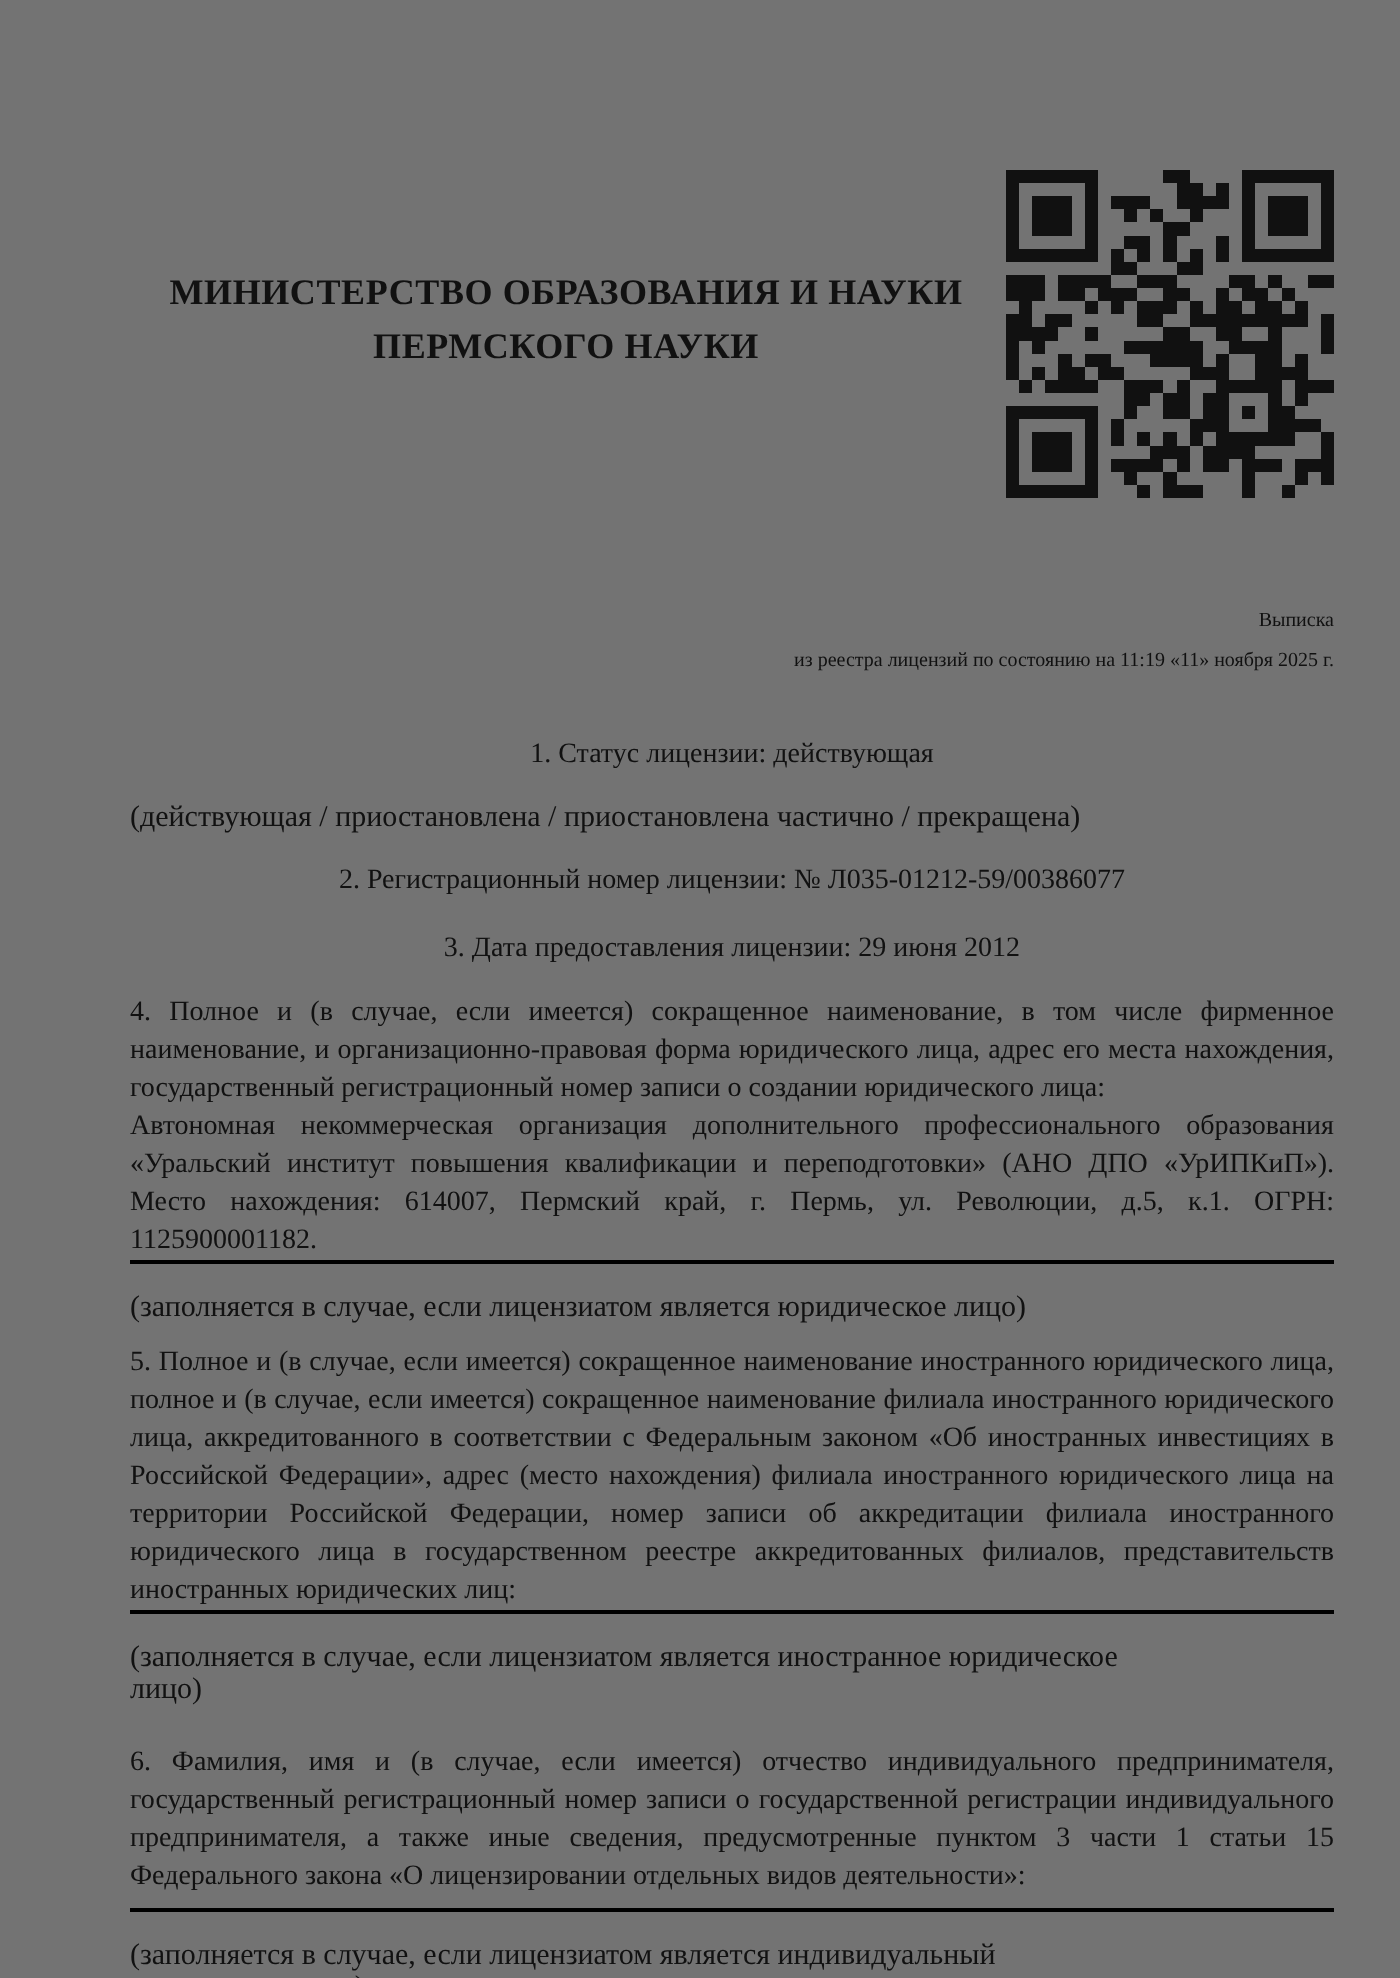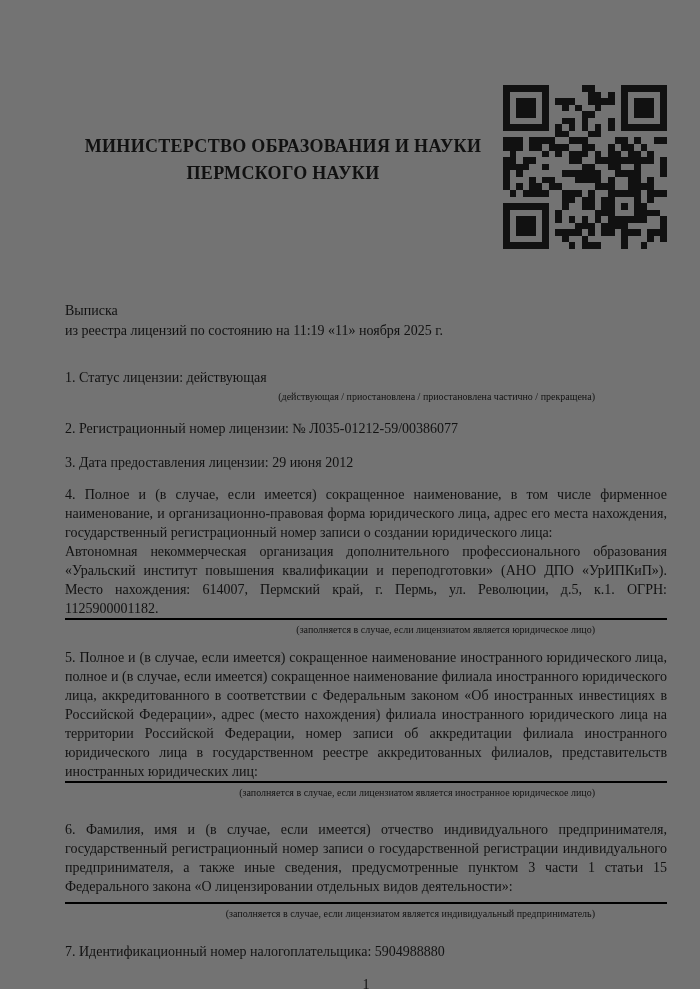--- a/index.html
+++ b/index.html
@@ -44,37 +44,37 @@
     width: 164px;
     height: 164px;
     margin-left: auto;
   }
   .qr svg { display: block; }
   .qr svg rect { fill: #111111; shape-rendering: crispEdges; }
 
   
   .doc-title {
     margin-top: 52px;
-    text-align: left;
-    font-size: 14px;
+    text-align: right;
+    font-size: 10px;
     line-height: 20px;
   }
 
   
   .sec { font-size: 14px; line-height: 19px; }
-  .sec .line { margin: 0; }
+  .sec .line { margin: 0; text-align: center; }
   .sec .par {
     margin: 0;
     text-align: justify;
   }
   .note {
     width: 530px;
-    margin-top: 2px;
-    text-align: right;
-    font-size: 10px;
+    margin-top: 14px;
+    text-align: left;
+    font-size: 15px;
     line-height: 16px;
   }
   .rule {
     height: 0;
     border-top: 2px solid #000000;
   }
   #s1 { margin-top: 27px; }
   #s2 { margin-top: 14px; }
   #s3 { margin-top: 15px; }
   #s4 { margin-top: 13px; }

